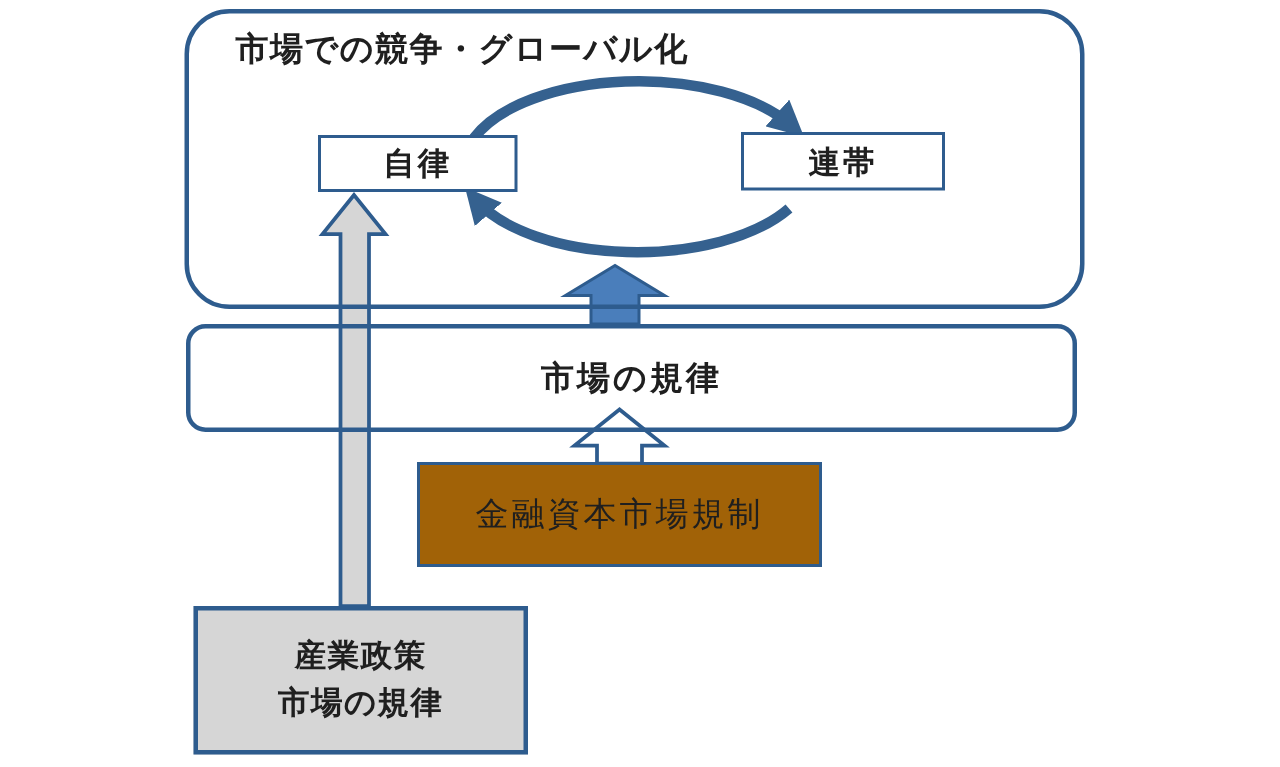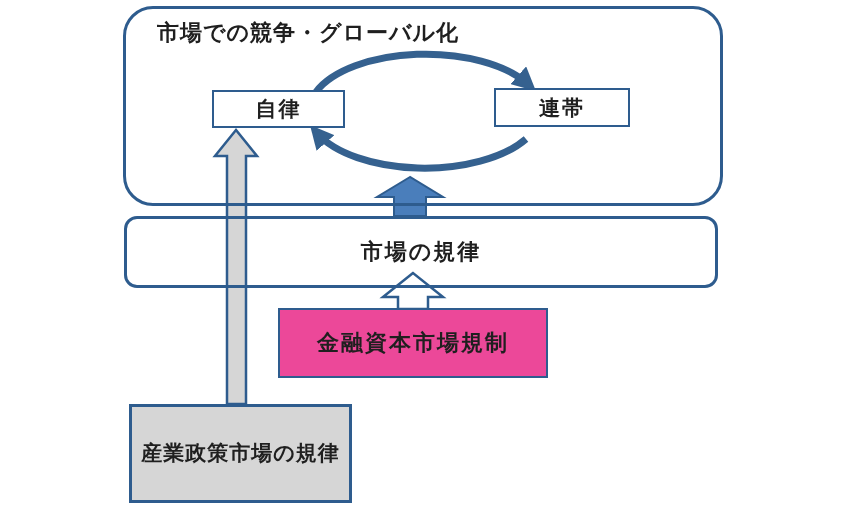--- a/index.html
+++ b/index.html
@@ -73,37 +73,37 @@
     font-size: 22px;
     font-weight: bold;
     letter-spacing: 2px;
     z-index: 2;
   }
   .regulation-box {
     position: absolute;
     left: 278px; top: 308px;
     width: 270px; height: 70px;
     border: 2.5px solid var(--border-blue);
-    background: #ec4899;
+    background: #a16207;
     display: flex;
     align-items: center;
     justify-content: center;
     font-size: 22px;
-    font-weight: bold;
+    font-weight: normal;
     letter-spacing: 2px;
     z-index: 3;
   }
   .policy-box {
     position: absolute;
     left: 129px; top: 404px;
     width: 223px; height: 99px;
     border: 3px solid var(--border-blue);
     background: var(--gray-fill);
     display: flex;
-    flex-direction: row;
+    flex-direction: column;
     align-items: center;
     justify-content: center;
     font-size: 21px;
     font-weight: bold;
     letter-spacing: 1px;
     line-height: 1.45;
     text-align: center;
     z-index: 3;
   }
 </style>

